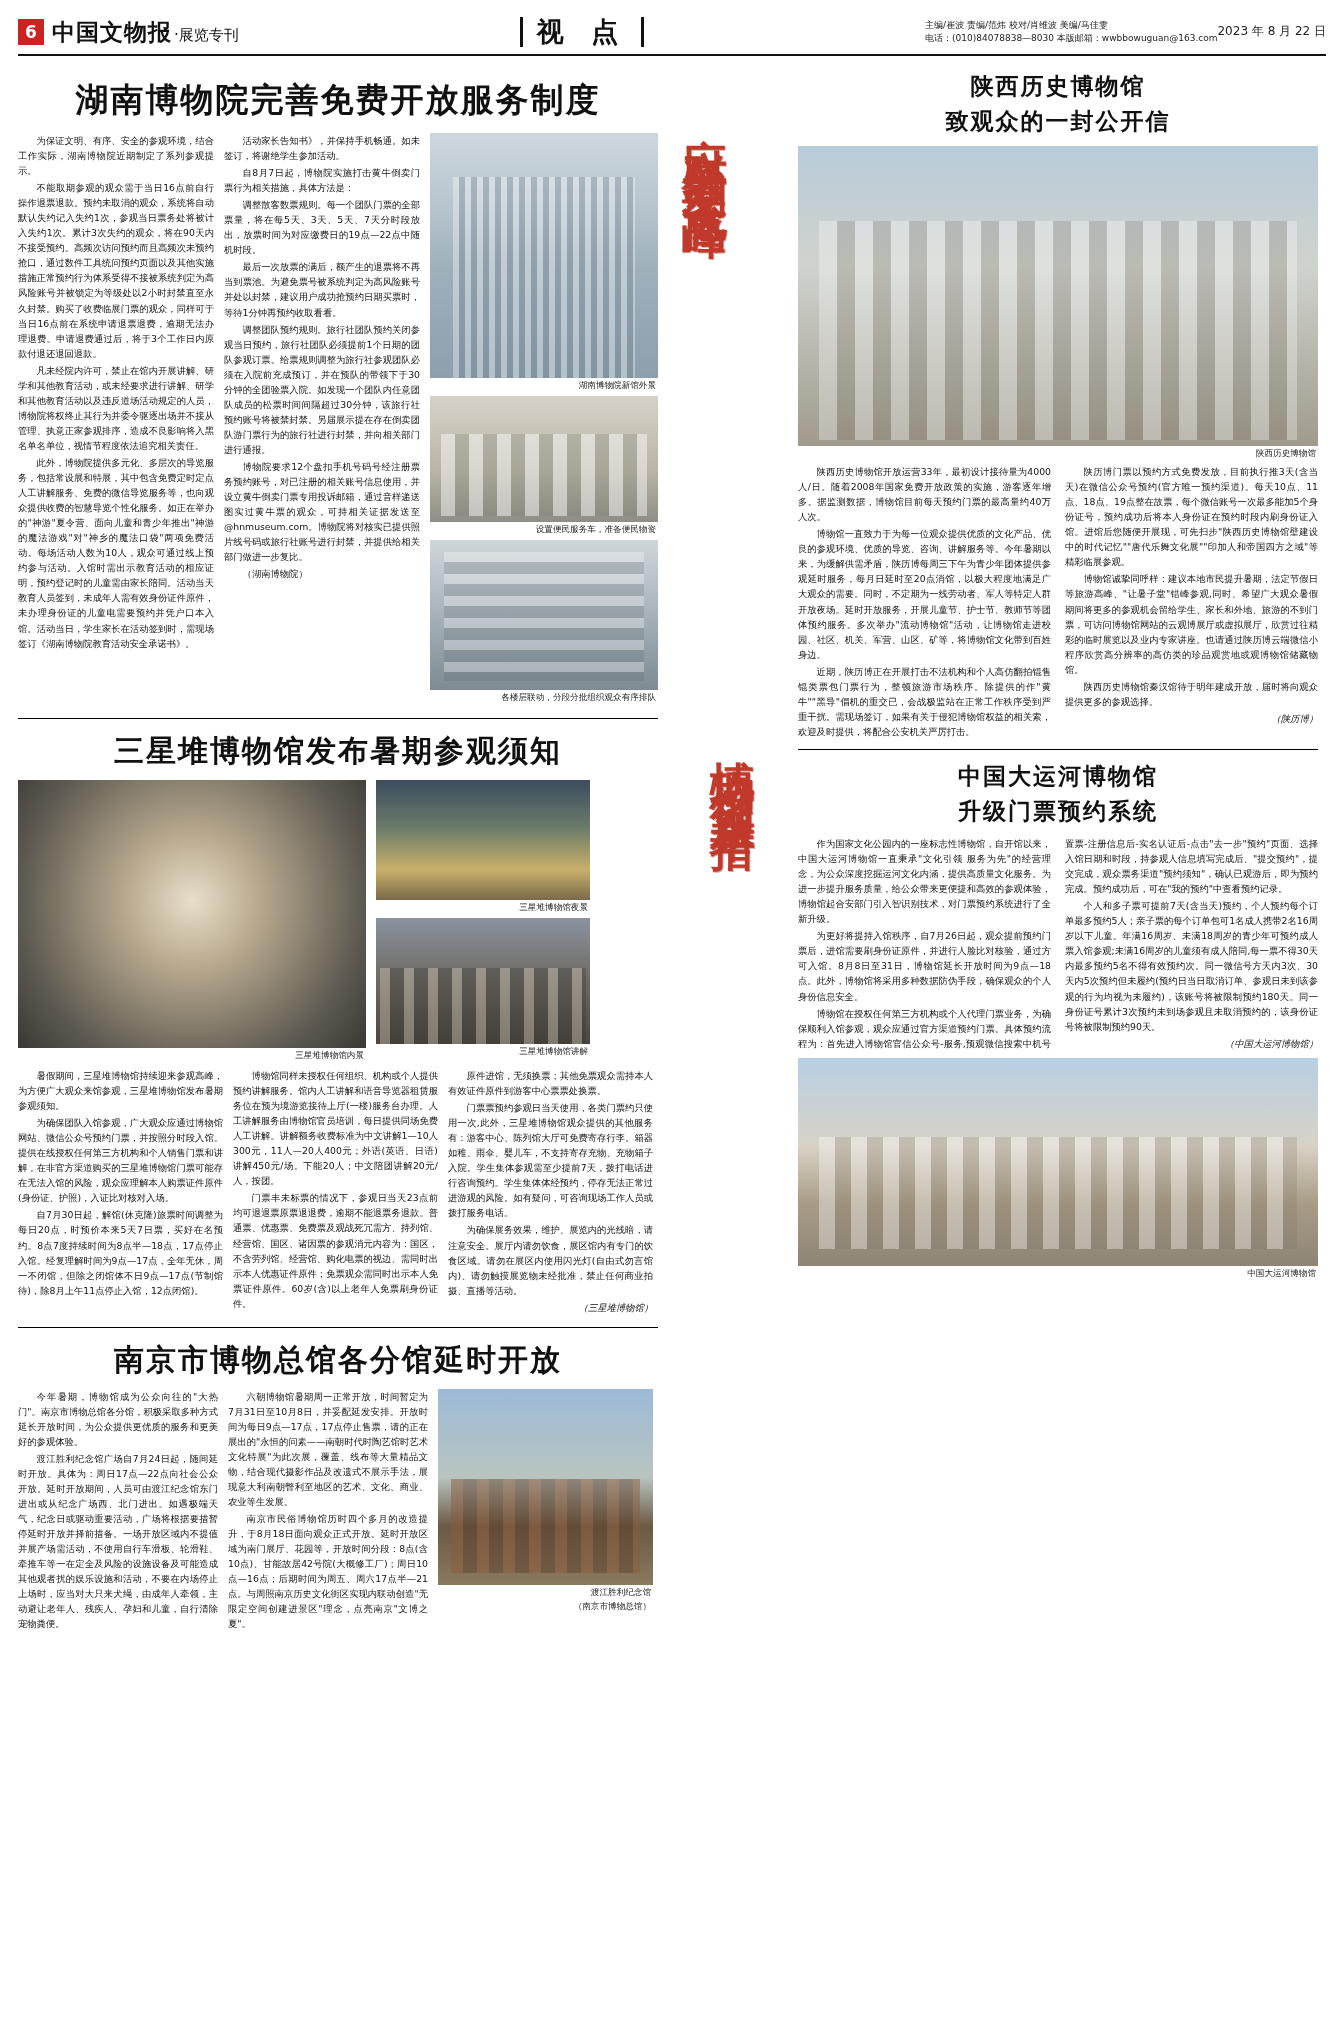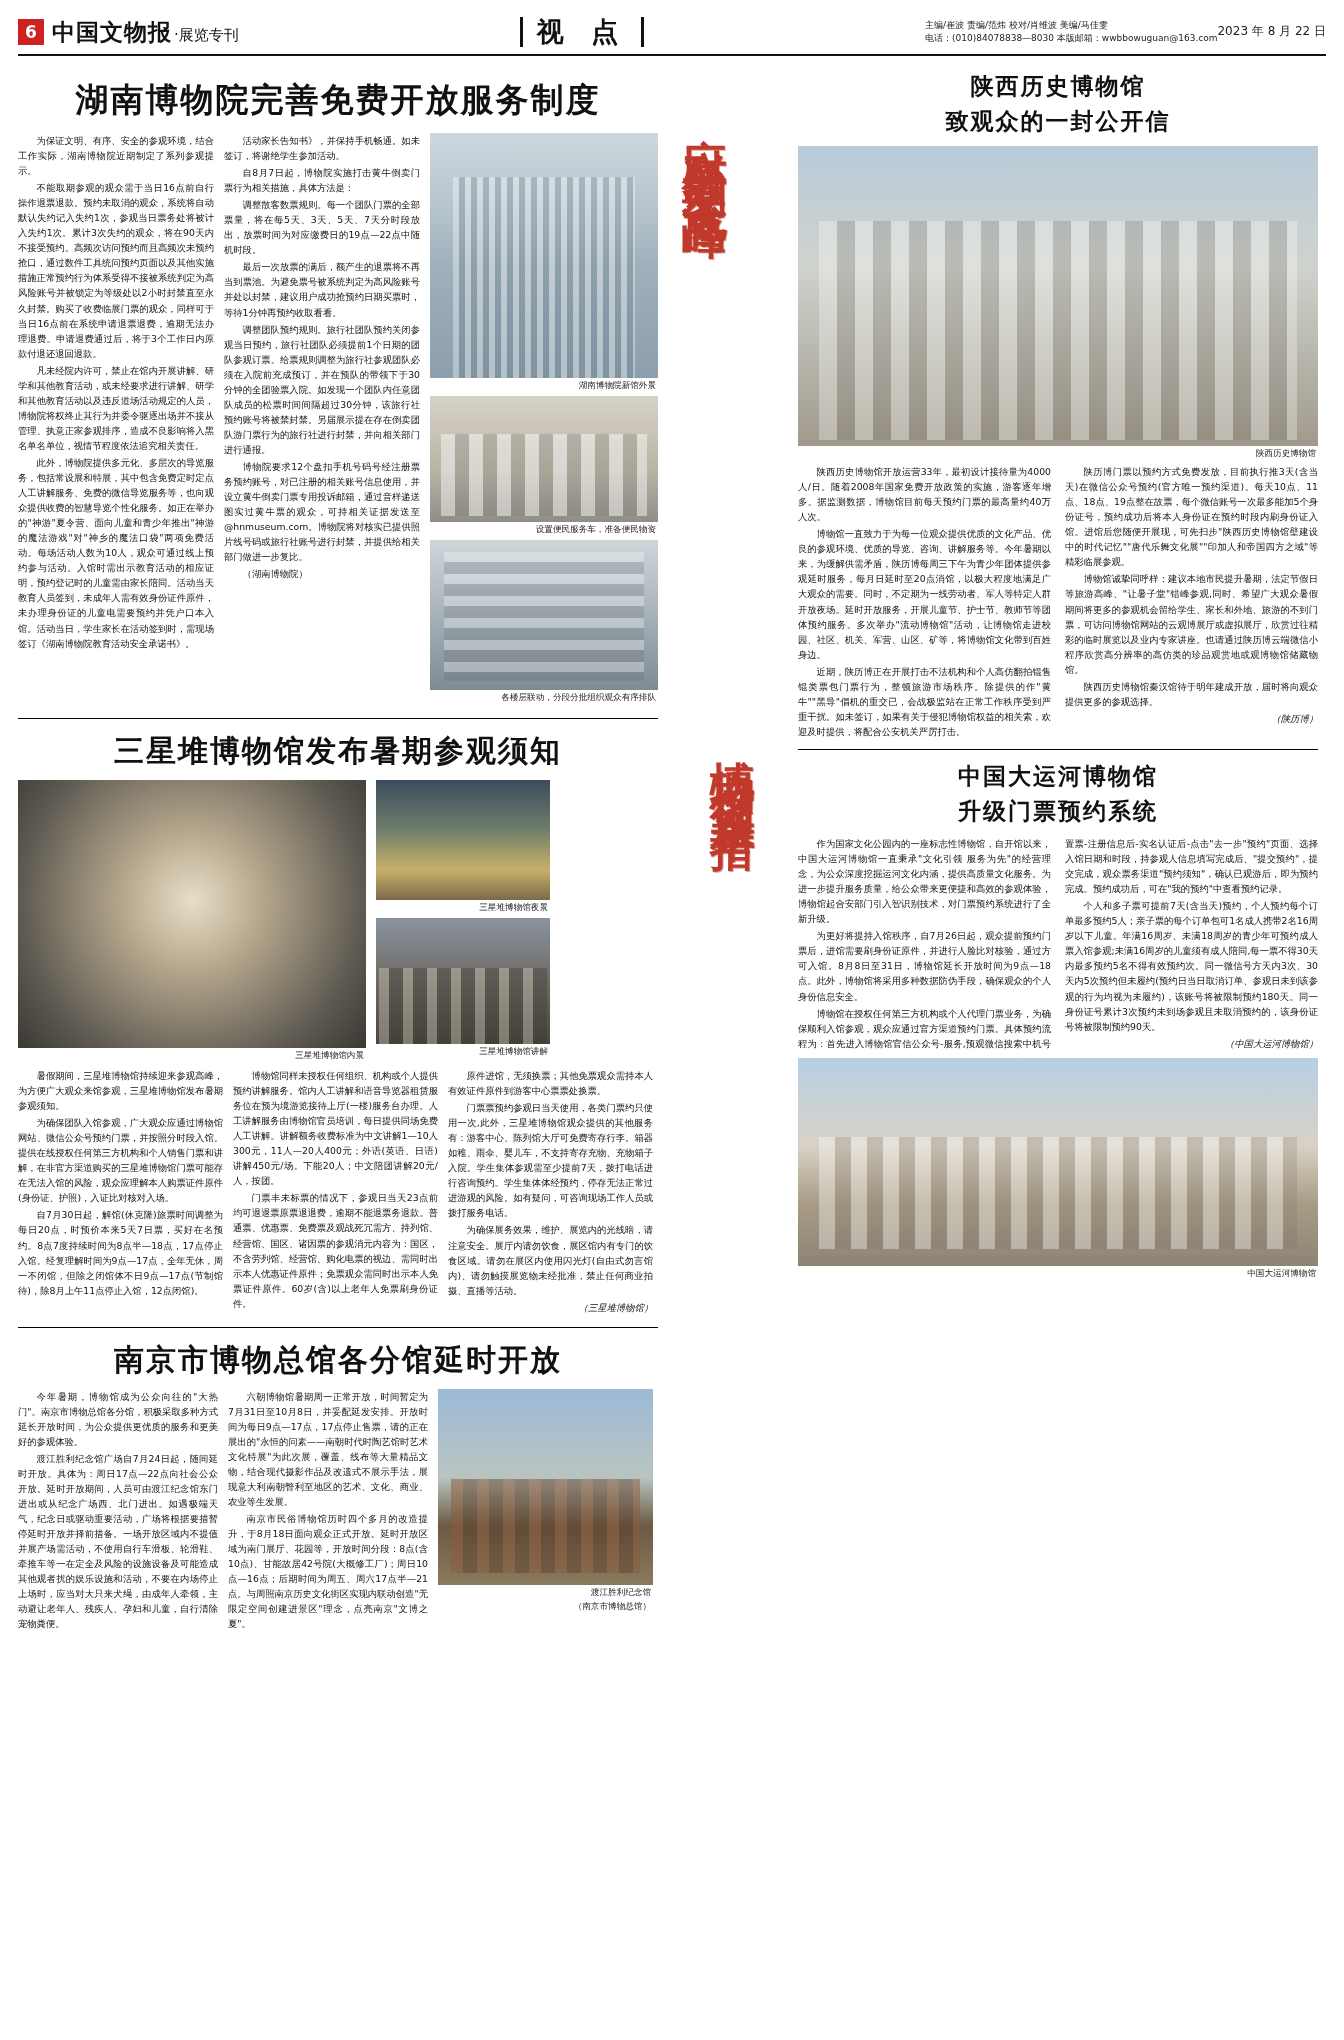--- a/index.html
+++ b/index.html
@@ -168,21 +168,21 @@
       <div class="rule"></div>
 
       <div>
         <div class="headline h2">三星堆博物馆发布暑期参观须知</div>
 
         <div class="flex-row" style="margin-bottom:6px;">
           <div style="width:348px;">
             <div class="photo ph-sxd-inner" style="height:268px;"></div>
             <div class="cap">三星堆博物馆内景</div>
           </div>
-          <div style="width:174px;" class="small-col">
+          <div style="width:214px;" class="small-col">
             <div>
               <div class="photo ph-sxd-night" style="height:120px;"></div>
               <div class="cap">三星堆博物馆夜景</div>
             </div>
             <div>
               <div class="photo ph-sxd-guide" style="height:126px;"></div>
               <div class="cap">三星堆博物馆讲解</div>
             </div>
           </div>
         </div>
@@ -242,21 +242,21 @@
 
         <div class="figure">
           <div class="photo ph-sxhm" style="height:300px;"></div>
           <div class="cap">陕西历史博物馆</div>
         </div>
 
         <div class="cols2">
           <div class="body-text">
             <p>陕西历史博物馆开放运营33年，最初设计接待量为4000人/日。随着2008年国家免费开放政策的实施，游客逐年增多。据监测数据，博物馆目前每天预约门票的最高量约40万人次。</p>
             <p>博物馆一直致力于为每一位观众提供优质的文化产品、优良的参观环境、优质的导览、咨询、讲解服务等。今年暑期以来，为缓解供需矛盾，陕历博每周三下午为青少年团体提供参观延时服务，每月日延时至20点消馆，以极大程度地满足广大观众的需要。同时，不定期为一线劳动者、军人等特定人群开放夜场。延时开放服务，开展儿童节、护士节、教师节等团体预约服务。多次举办"流动博物馆"活动，让博物馆走进校园、社区、机关、军营、山区、矿等，将博物馆文化带到百姓身边。</p>
-            <p>近期，陕历博正在开展打击不法机构和个人高仿翻拍锟售锟类票包门票行为，整顿旅游市场秩序。除提供的作"黄牛""黑导"倡机的重交已，会战极监站在正常工作秩序受到严重干扰。如未签订，如果有关于侵犯博物馆权益的相关索，欢迎及时提供，将配合公安机关严厉打击。</p>
+            <p>近期，陕历博正在开展打击不法机构和个人高仿翻拍锟售锟类票包门票行为，整顿旅游市场秩序。除提供的作"黄牛""黑导"倡机的重交已，会战极监站在正常工作秩序受到严重干扰。需现场签订，如果有关于侵犯博物馆权益的相关索，欢迎及时提供，将配合公安机关严厉打击。</p>
             <p>陕历博门票以预约方式免费发放，目前执行推3天(含当天)在微信公众号预约(官方唯一预约渠道)。每天10点、11点、18点、19点整在故票，每个微信账号一次最多能加5个身份证号，预约成功后将本人身份证在预约时段内刷身份证入馆。进馆后您随便开展现，可先扫步"陕西历史博物馆壁建设中的时代记忆""唐代乐舞文化展""印加人和帝国四方之域"等精彩临展参观。</p>
             <p>博物馆诚挚同呼样：建议本地市民提升暑期，法定节假日等旅游高峰、"让暑子堂"错峰参观,同时、希望广大观众暑假期间将更多的参观机会留给学生、家长和外地、旅游的不到门票，可访问博物馆网站的云观博展厅或虚拟展厅，欣赏过往精彩的临时展览以及业内专家讲座。也请通过陕历博云端微信小程序欣赏高分辨率的高仿类的珍品观赏地或观博物馆储藏物馆。</p>
             <p>陕西历史博物馆秦汉馆待于明年建成开放，届时将向观众提供更多的参观选择。</p>
             <p class="sig">（陕历博）</p>
           </div>
         </div>
       </div>
 
       <div class="rule"></div>
 

